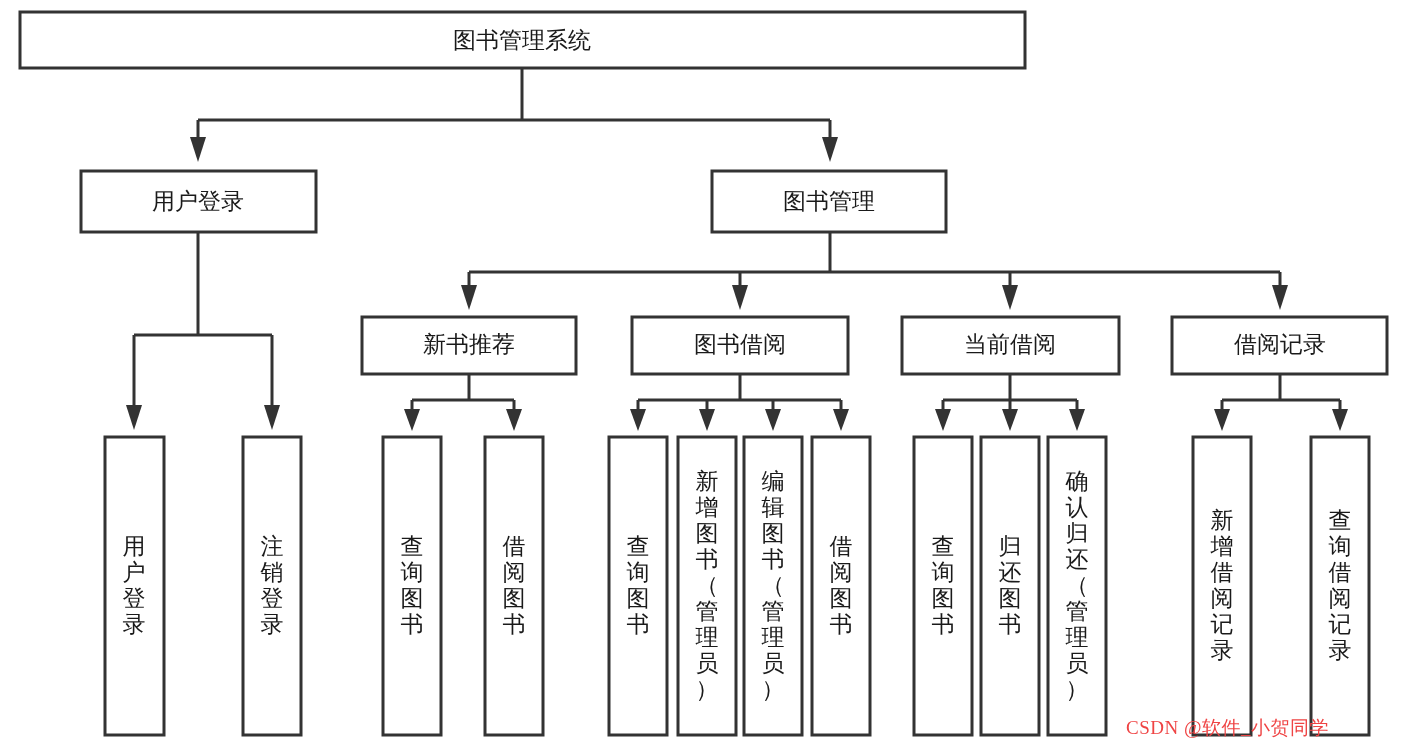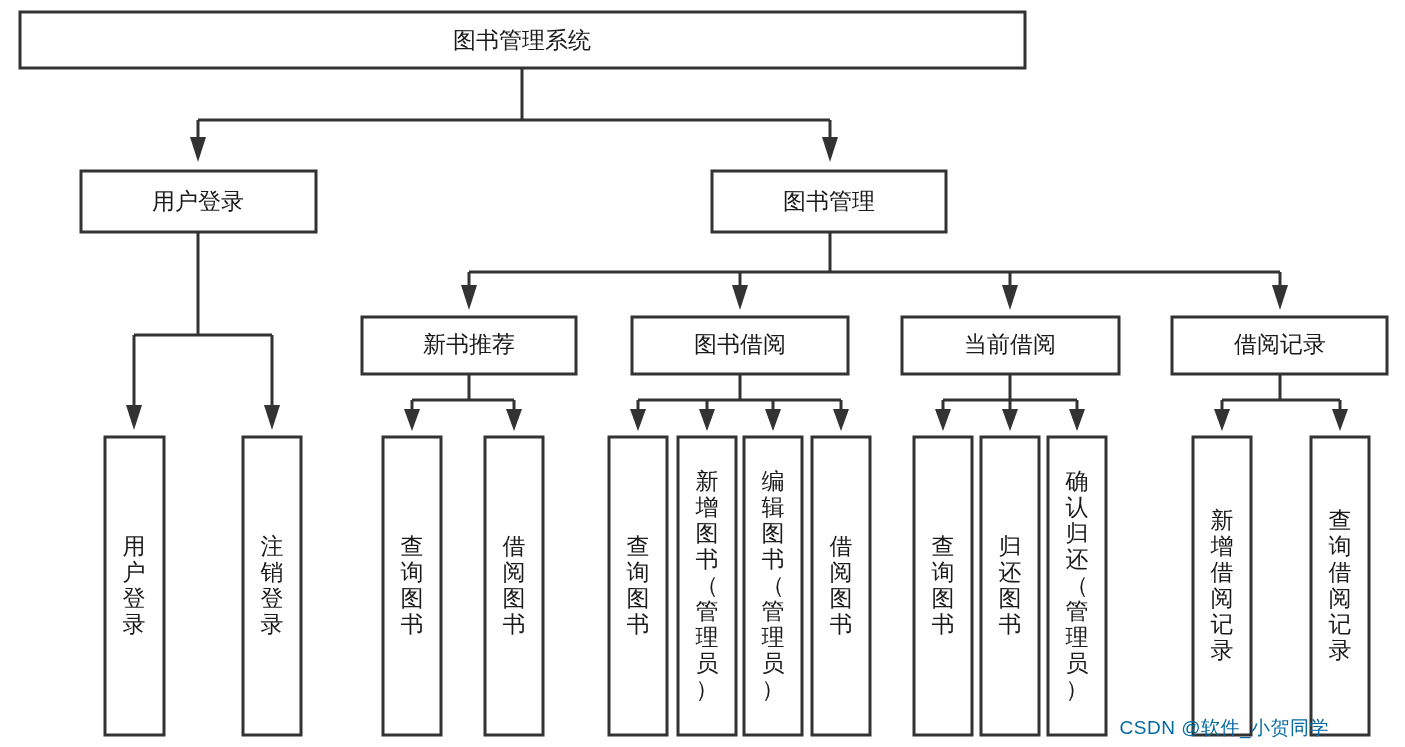--- a/index.html
+++ b/index.html
@@ -52,23 +52,23 @@
     stroke-linecap: butt;
   }
   .arrow-head {
     fill: #333333;
     stroke: none;
   }
   .watermark {
     position: absolute;
     right: 8px;
     bottom: 6px;
-    font-family: Liberation Sans, sans-serif;
+    font-family: Liberation Serif, serif;
     font-size: 19px;
-    color: #0369a1;
+    color: #ef4444;
     white-space: nowrap;
     user-select: none;
     letter-spacing: 0.5px;
   }
 </style>
 </head>
 <body>
 
 <div id="diagram-root">
 

